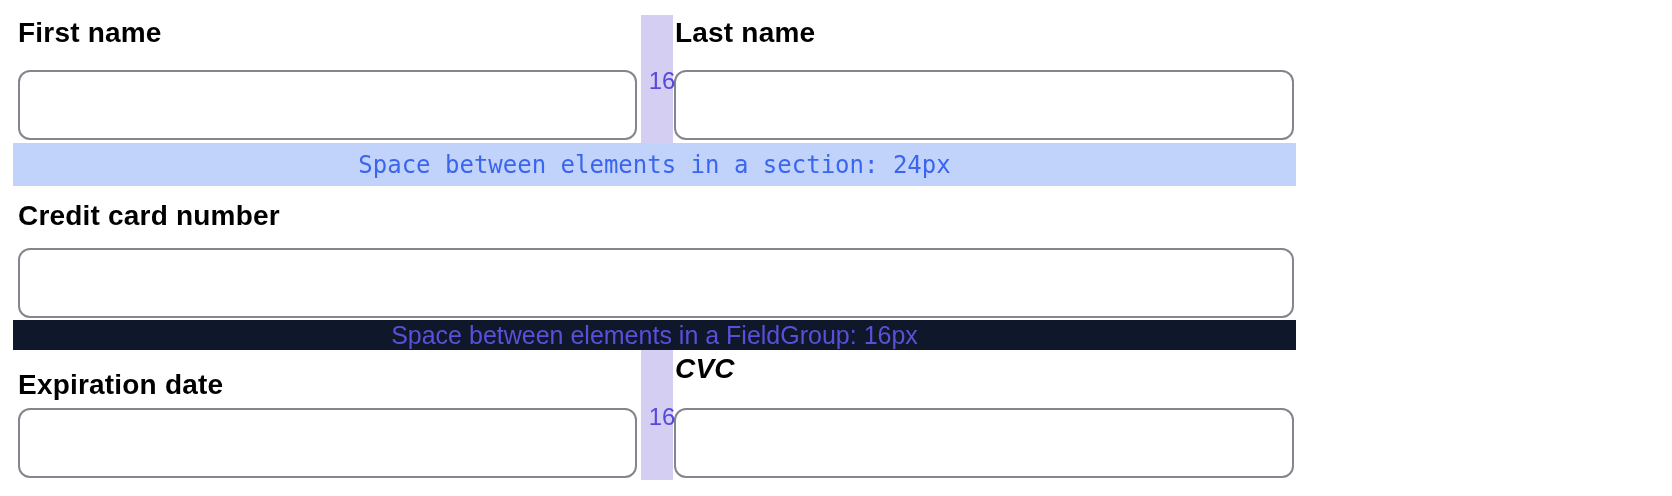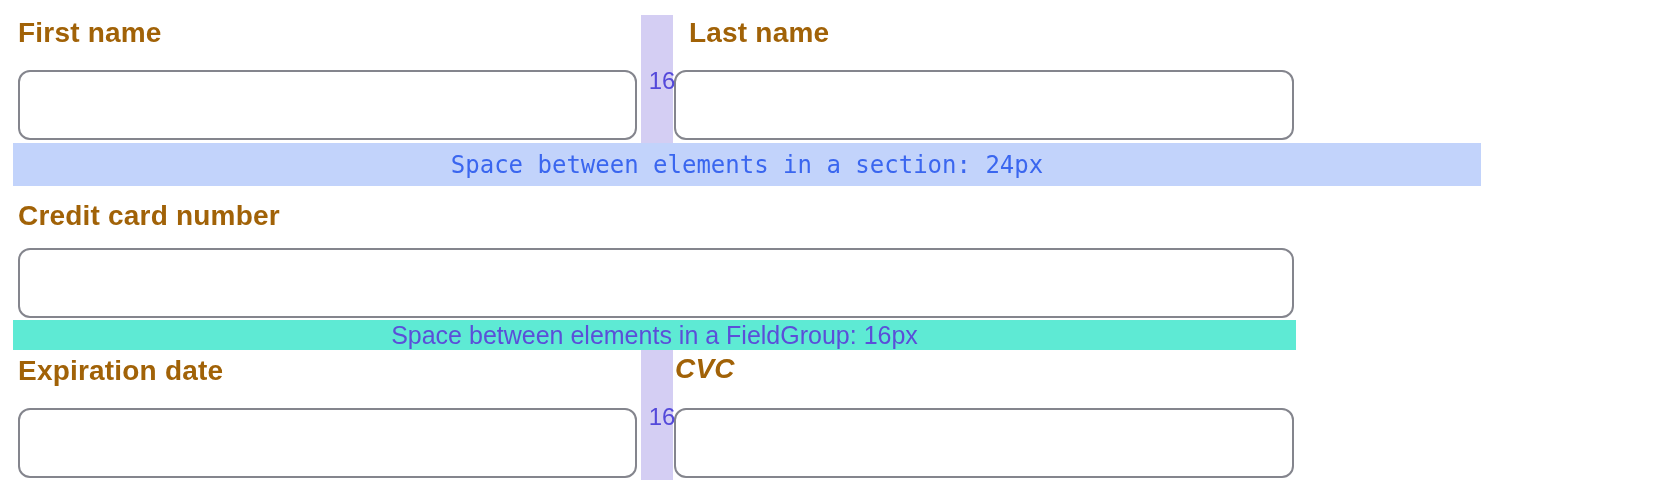--- a/index.html
+++ b/index.html
@@ -13,21 +13,21 @@
     position: relative;
     overflow: hidden;
     font-family: "Liberation Sans", sans-serif;
   }
   .abs { position: absolute; }
 
   
   .field-label {
     font-size: 28px;
     font-weight: 600;
-    color: #a16207;
+    color: #000000;
     line-height: 30px;
     letter-spacing: 0.2px;
     white-space: nowrap;
   }
 
   
   .text-input {
     box-sizing: border-box;
     background: #ffffff;
     border: 2px solid #84858d;
@@ -41,32 +41,32 @@
 
   
   .band {
     display: flex;
     align-items: center;
     justify-content: center;
     white-space: nowrap;
   }
   .band-section {
     left: 13px; top: 143px;
-    width: 1468px; height: 43px;
+    width: 1283px; height: 43px;
     background: #c2d3fb;
   }
   .band-section .band-text {
     font-family: "DejaVu Sans Mono", monospace;
     font-size: 24px;
     color: #3a66ef;
   }
   .band-fieldgroup {
     left: 13px; top: 320px;
     width: 1283px; height: 30px;
-    background: #5eead4;
+    background: #0f172a;
   }
   .band-fieldgroup .band-text {
     font-family: "Liberation Sans", sans-serif;
     font-size: 25px;
     color: #5b4fd8;
   }
 
   
   .gap-strip {
     width: 32px;
@@ -81,23 +81,23 @@
     text-align: center;
     font-size: 24px;
     color: #5449da;
     line-height: 24px;
   }
   .gap-label-top { top: 69px; }
   .gap-label-bottom { top: 405px; }
 
   
   .label-first-name { left: 18px; top: 18px; }
-  .label-last-name { left: 689px; top: 18px; }
+  .label-last-name { left: 675px; top: 18px; }
   .label-credit-card { left: 18px; top: 201px; text-align: center; }
-  .label-expiration { left: 18px; top: 356px; }
+  .label-expiration { left: 18px; top: 370px; }
   .label-cvc { left: 675px; top: 354px; font-style: italic; }
 
   
   .input-first-name { left: 18px; top: 70px; width: 619px; height: 70px; }
   .input-last-name  { left: 674px; top: 70px; width: 620px; height: 70px; }
   .input-credit-card { left: 18px; top: 248px; width: 1276px; height: 70px; }
   .input-expiration { left: 18px; top: 408px; width: 619px; height: 70px; }
   .input-cvc        { left: 674px; top: 408px; width: 620px; height: 70px; }
 </style>
 </head>

